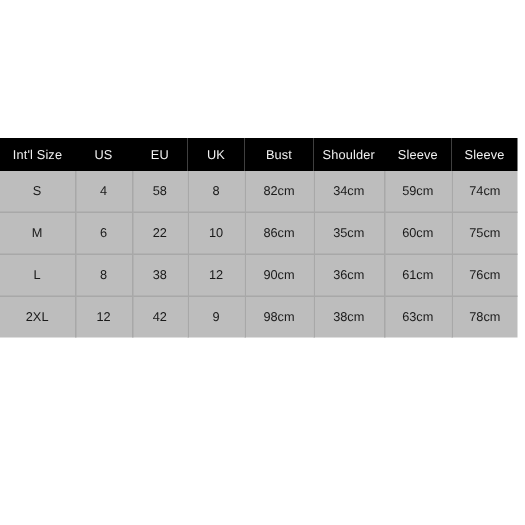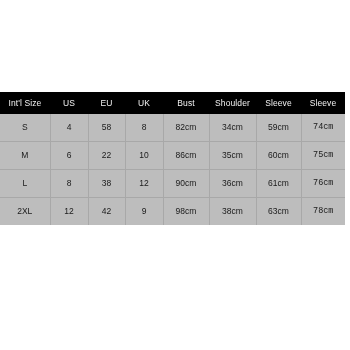--- a/index.html
+++ b/index.html
@@ -46,21 +46,20 @@
   tbody tr.data-row td {
     background: #bdbdbd;
     color: #1a1a1a;
     height: 27px;
     font-size: 8.5px;
     border-right: 1px solid #a8a8a8;
     border-bottom: 1px solid #a8a8a8;
   }
   tbody tr.data-row td:last-child {
     border-right: none;
-    font-family: Liberation Mono, monospace;
   }
   tbody tr.data-row:last-child td {
     border-bottom: none;
     margin-left: 40px;
   }
   
   col.c0 { width: 50px; }
   col.c1 { width: 38px; }
   col.c2 { width: 37px; }
   col.c3 { width: 38px; }

